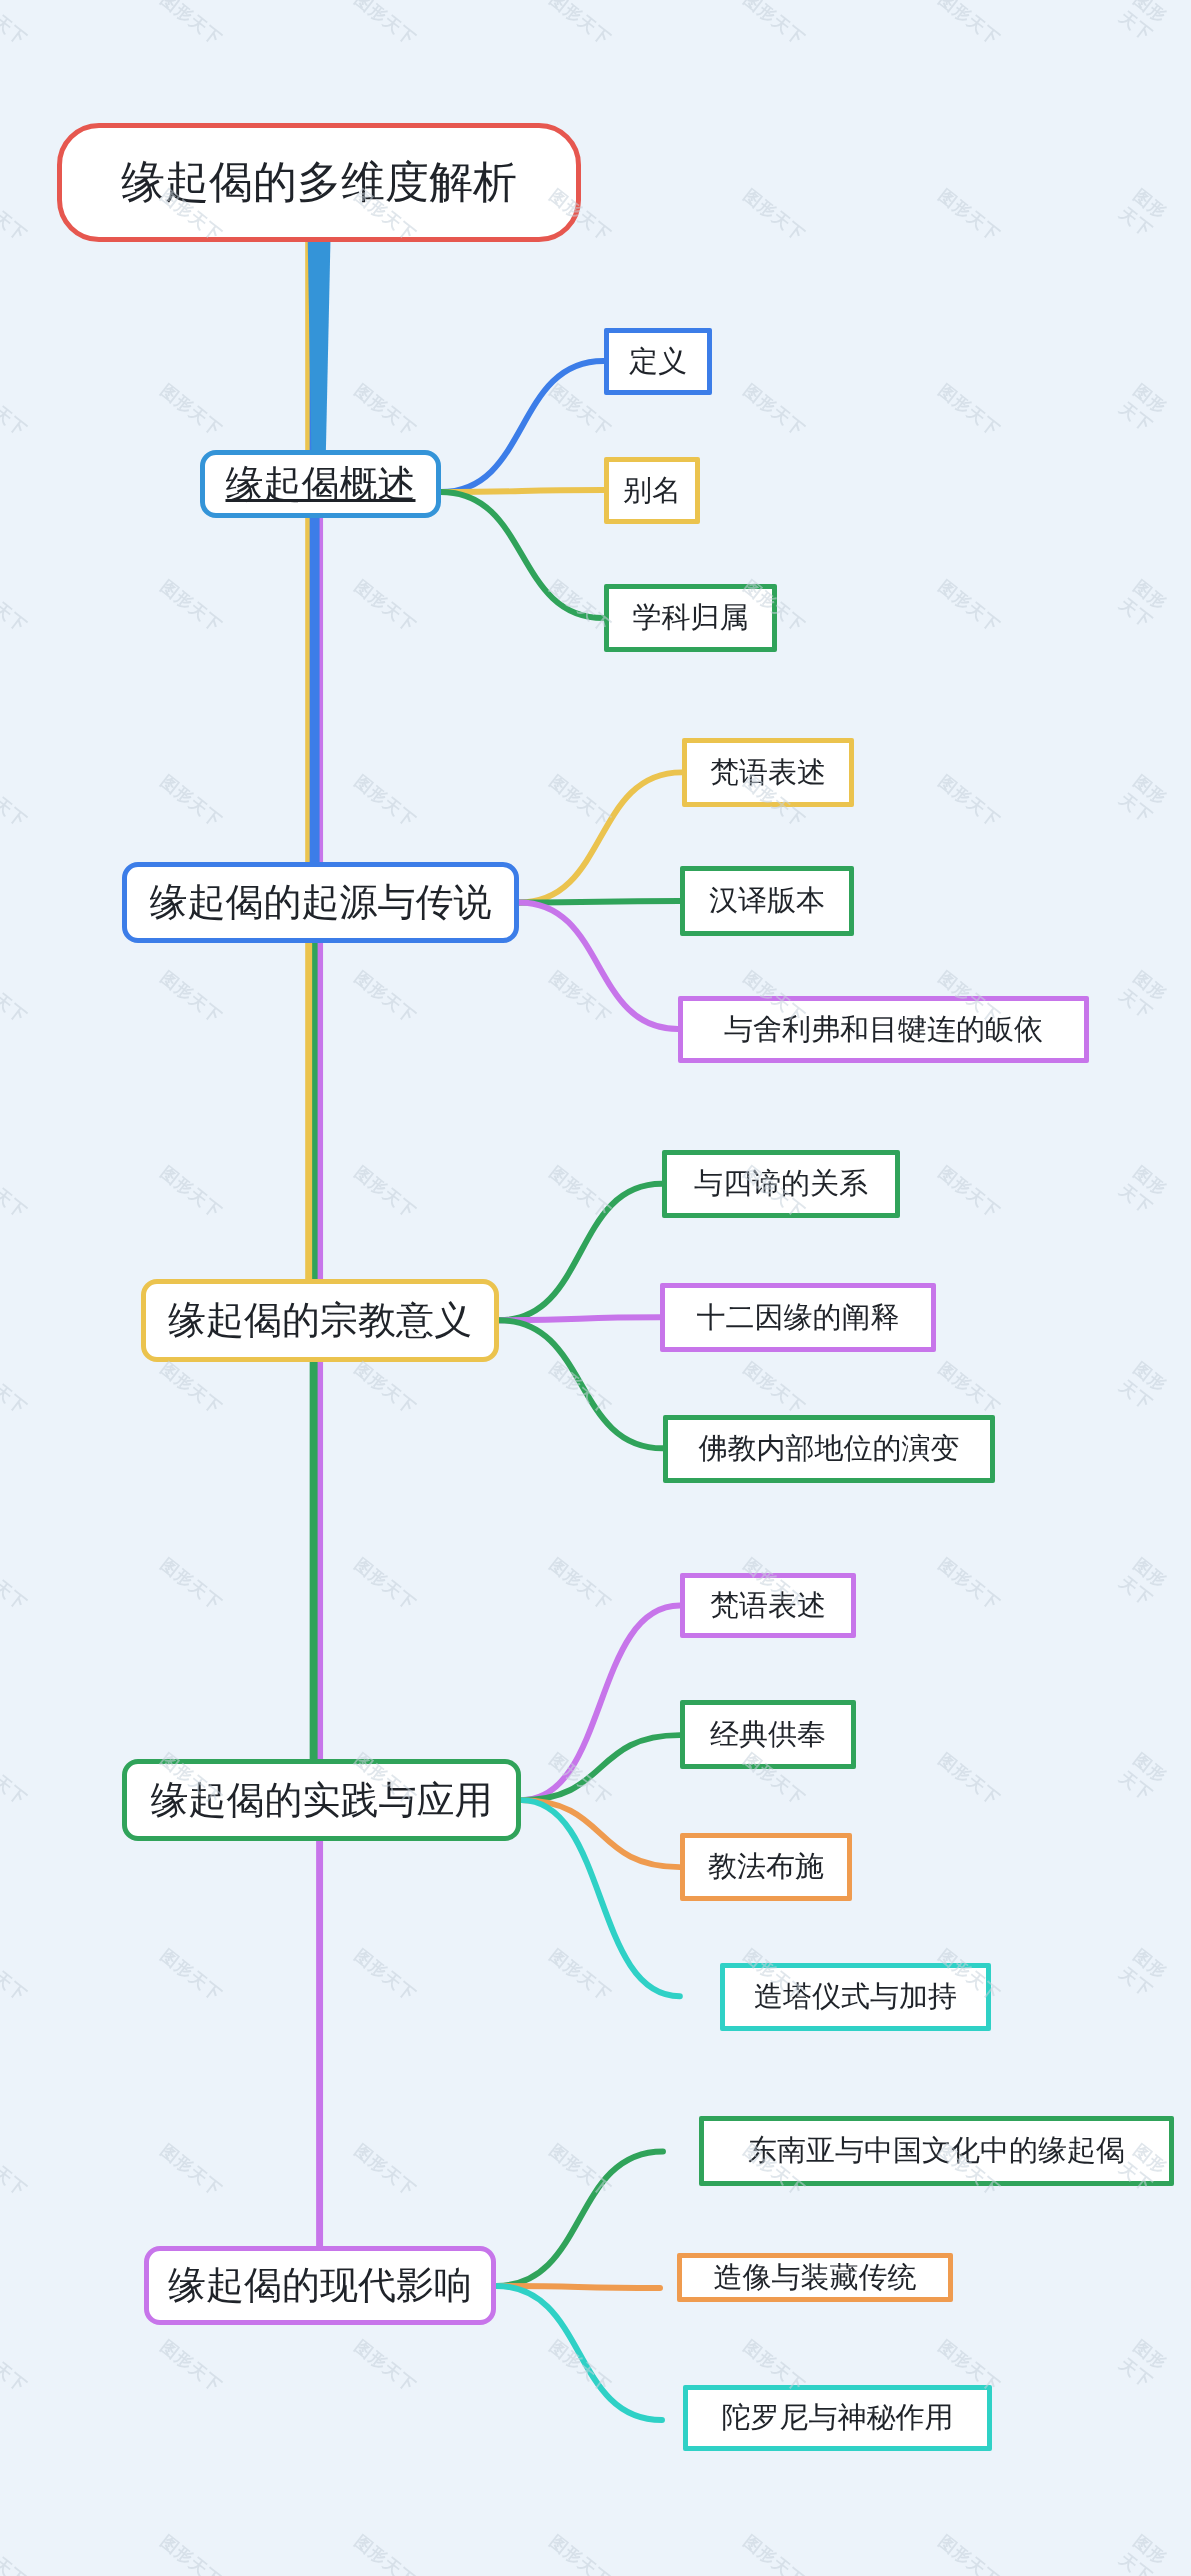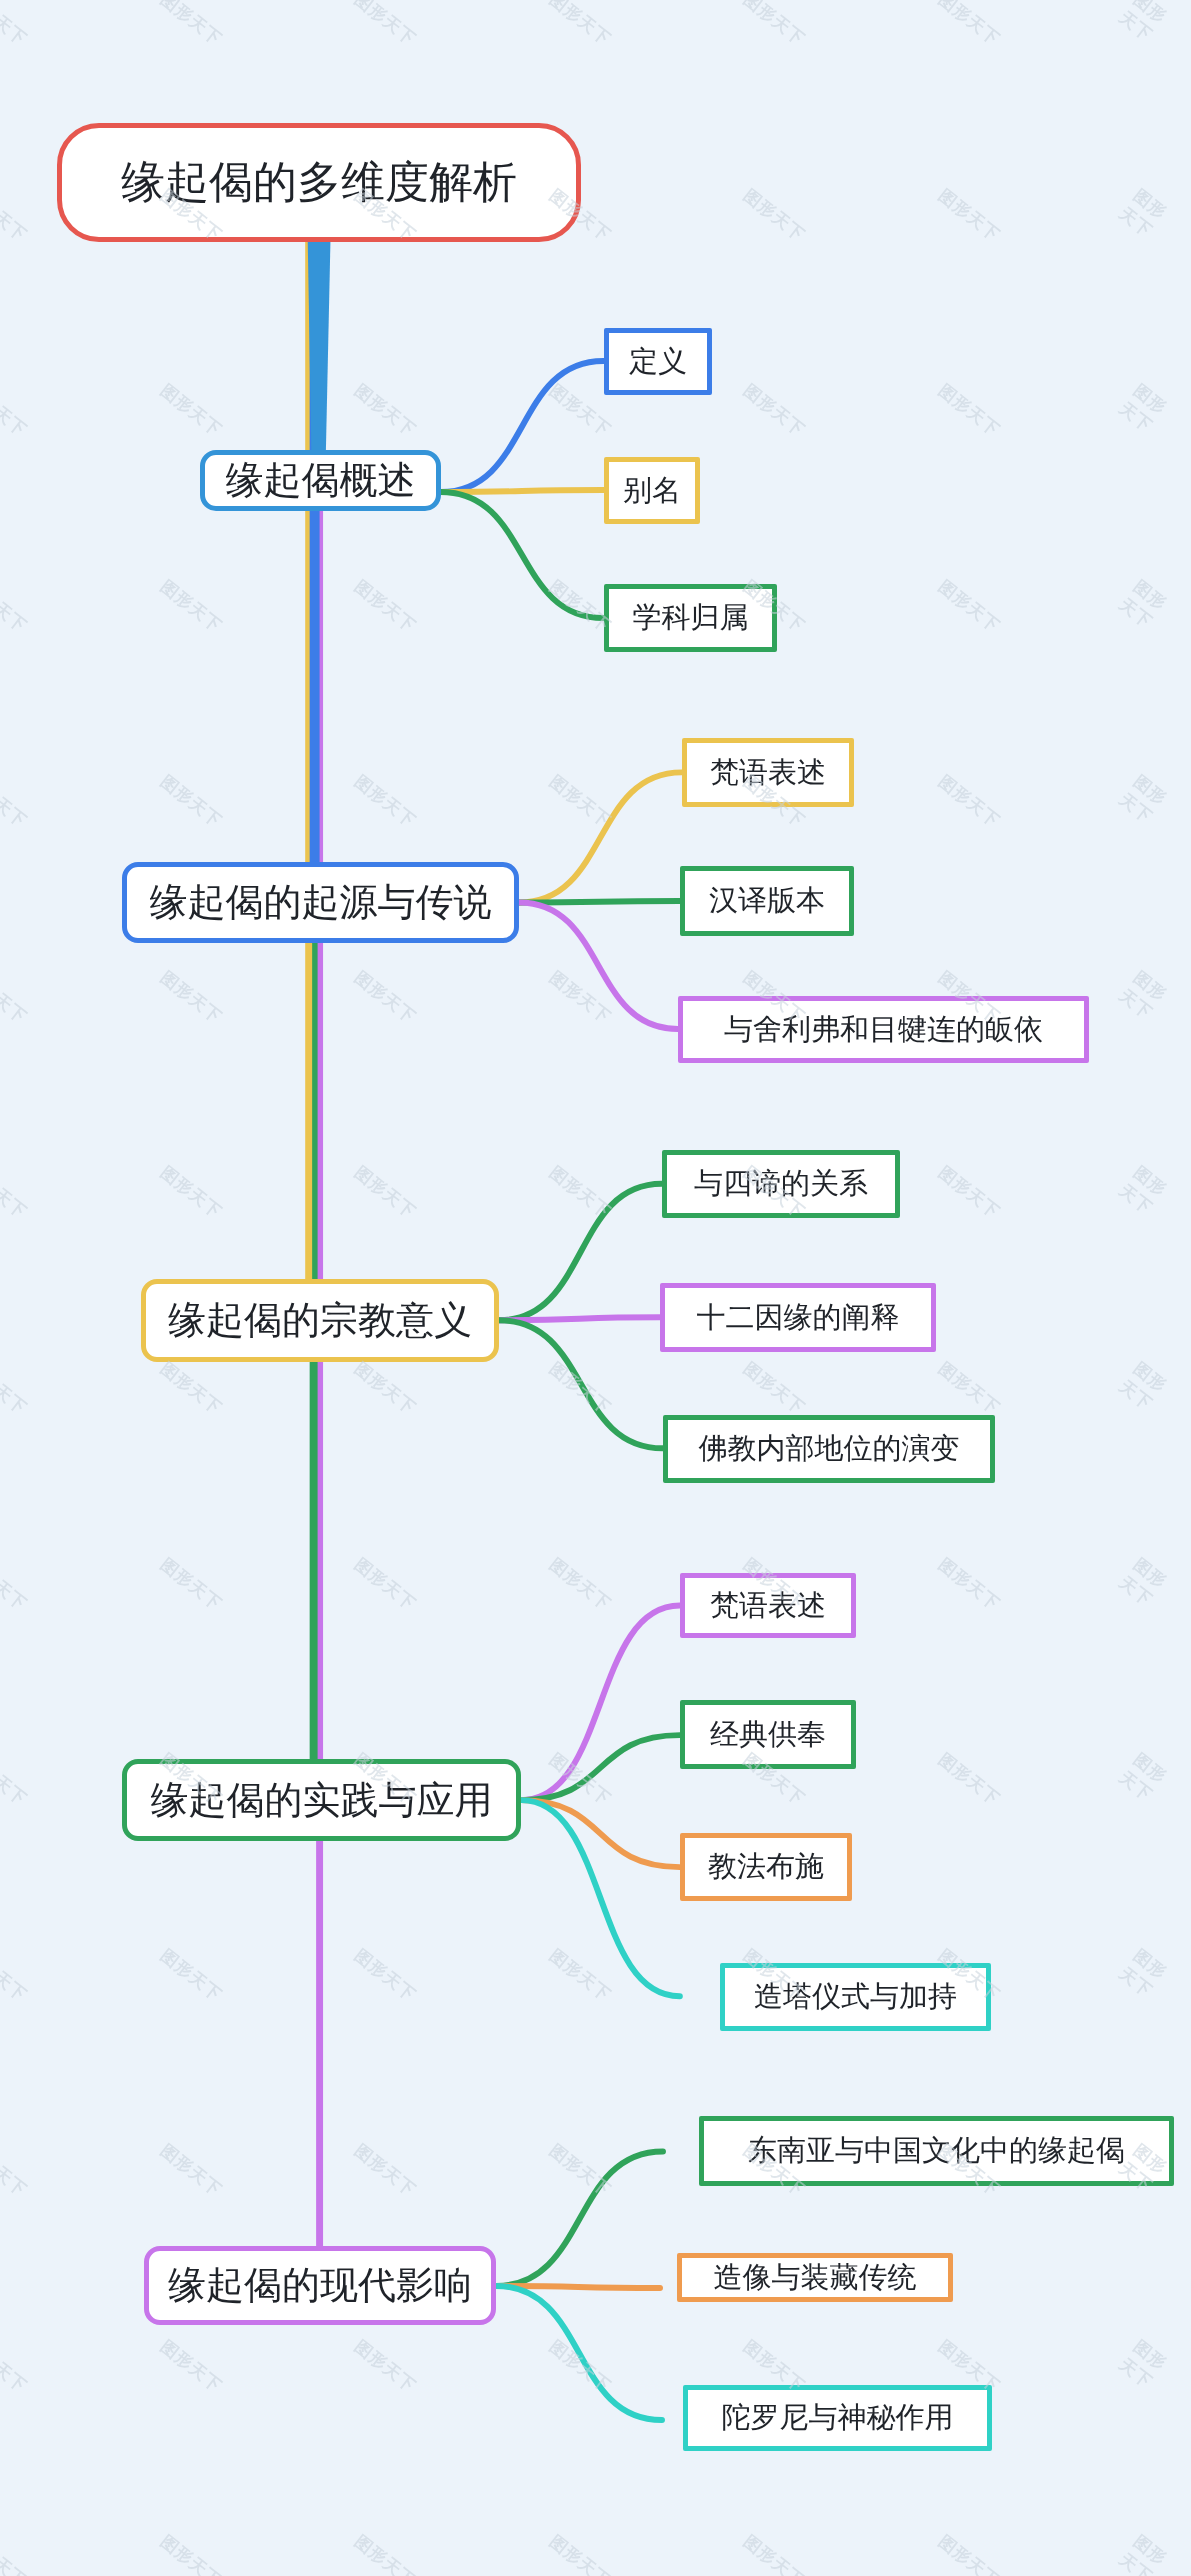--- a/index.html
+++ b/index.html
@@ -60,21 +60,21 @@
       <path d="M525,1813.5 C613,1813.5 597,1617.5 685,1617.5" fill="none" stroke="#c775ea" stroke-width="6" stroke-linecap="round"></path>
       <path d="M525,1813.5 C613,1813.5 597,1748 685,1748" fill="none" stroke="#30a35a" stroke-width="6" stroke-linecap="round"></path>
       <path d="M525,1813.5 C613,1813.5 597,1881 685,1881" fill="none" stroke="#ef9b4f" stroke-width="6" stroke-linecap="round"></path>
       <path d="M525,1813.5 C613,1813.5 597,2011 685,2011" fill="none" stroke="#2fd1c6" stroke-width="6" stroke-linecap="round"></path>
       <path d="M500,2303 C592.4,2303 575.6,2167.5 668,2167.5" fill="none" stroke="#30a35a" stroke-width="6" stroke-linecap="round"></path>
       <path d="M500,2303 C590.75,2303 574.25,2305 665,2305" fill="none" stroke="#ef9b4f" stroke-width="6" stroke-linecap="round"></path>
       <path d="M500,2303 C591.85,2303 575.15,2438 667,2438" fill="none" stroke="#2fd1c6" stroke-width="6" stroke-linecap="round"></path>
     </svg>
   <div id="nodes">
       <div class="node root-node" style="left: 57px; top: 123px; width: 524px; height: 119px; border-color: rgb(230, 87, 79);">缘起偈的多维度解析</div>
-      <div class="node branch-node" style="left: 200px; top: 450px; width: 241px; height: 61px; border-color: rgb(52, 148, 216);">缘起偈概述</div>
+      <div class="node branch-node" style="left: 200px; top: 450px; width: 241px; height: 68px; border-color: rgb(52, 148, 216); text-decoration: underline;">缘起偈概述</div>
       <div class="node child-node" style="left: 604px; top: 328px; width: 108px; height: 67px; border-color: rgb(60, 125, 232);">定义</div>
       <div class="node child-node" style="left: 604px; top: 457px; width: 96px; height: 67px; border-color: rgb(235, 195, 78);">别名</div>
       <div class="node child-node" style="left: 604px; top: 584px; width: 173px; height: 68px; border-color: rgb(48, 163, 90);">学科归属</div>
       <div class="node branch-node" style="left: 122px; top: 862px; width: 397px; height: 81px; border-color: rgb(60, 125, 232);">缘起偈的起源与传说</div>
       <div class="node child-node" style="left: 682px; top: 738px; width: 172px; height: 69px; border-color: rgb(235, 195, 78);">梵语表述</div>
       <div class="node child-node" style="left: 680px; top: 866px; width: 174px; height: 70px; border-color: rgb(48, 163, 90);">汉译版本</div>
       <div class="node child-node" style="left: 678px; top: 996px; width: 411px; height: 67px; border-color: rgb(199, 117, 234);">与舍利弗和目犍连的皈依</div>
       <div class="node branch-node" style="left: 141px; top: 1279px; width: 358px; height: 83px; border-color: rgb(235, 195, 78);">缘起偈的宗教意义</div>
       <div class="node child-node" style="left: 662px; top: 1150px; width: 238px; height: 68px; border-color: rgb(48, 163, 90);">与四谛的关系</div>
       <div class="node child-node" style="left: 660px; top: 1283px; width: 276px; height: 69px; border-color: rgb(199, 117, 234);">十二因缘的阐释</div>

